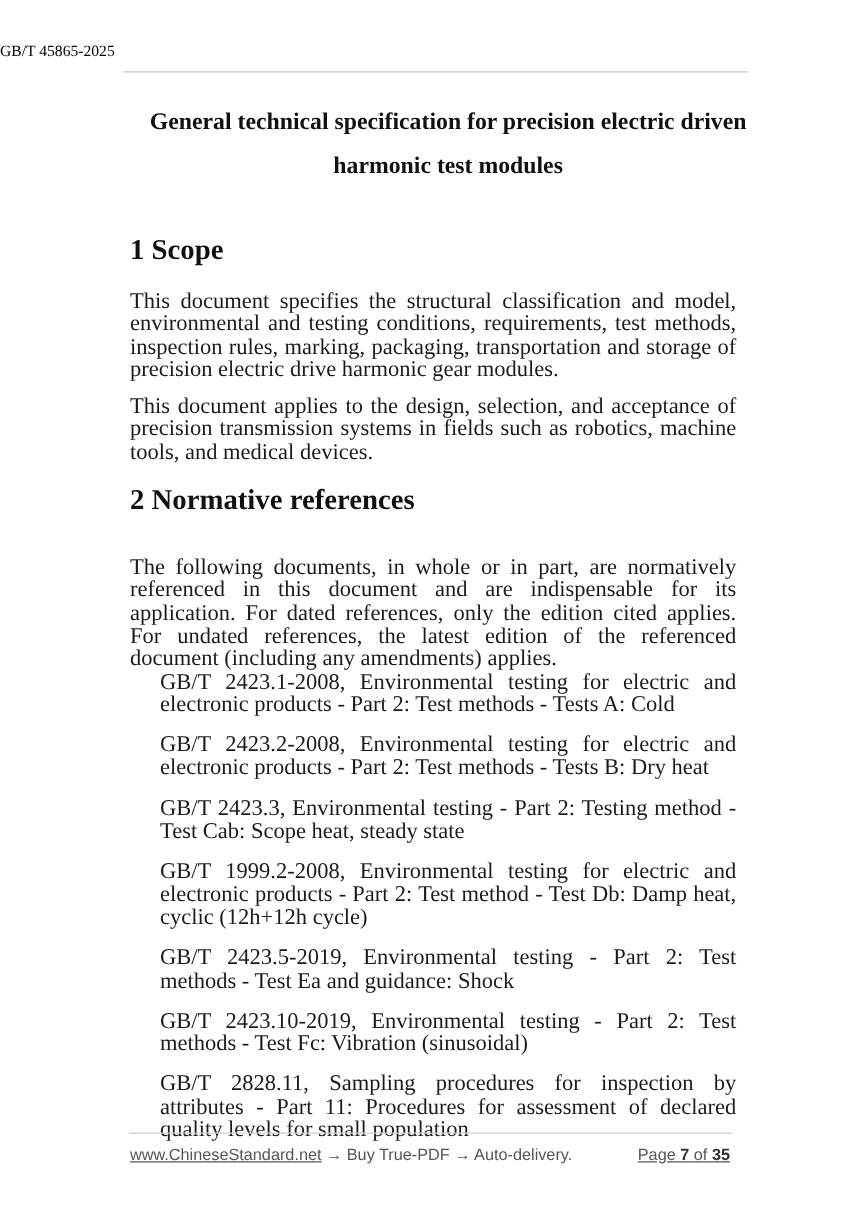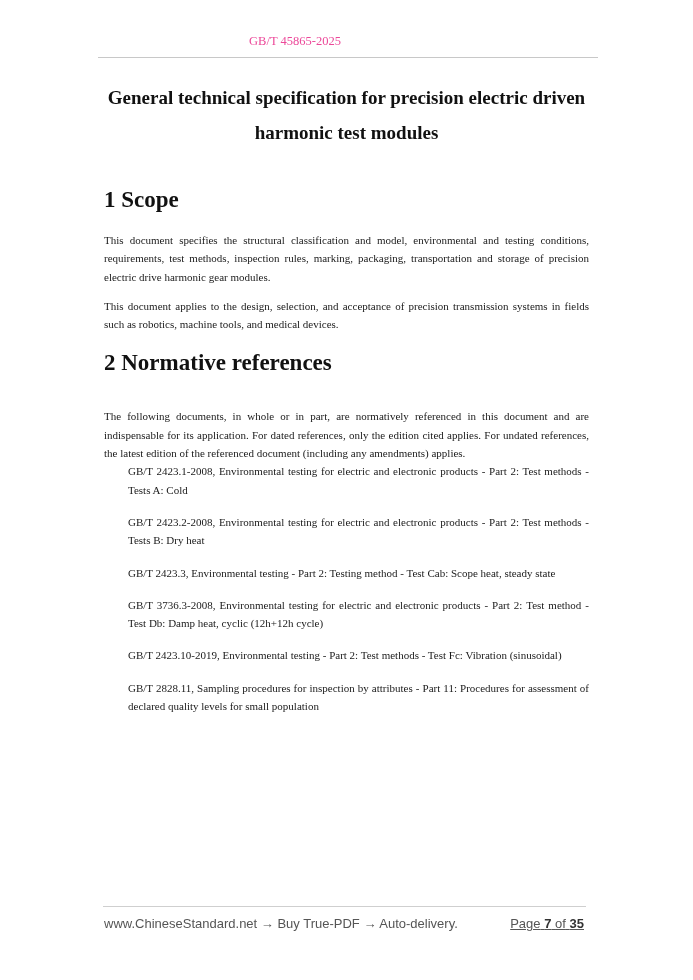--- a/index.html
+++ b/index.html
@@ -1,34 +1,34 @@
 <!DOCTYPE html>
 <html><head>
 <meta charset="utf-8">
 <style>
   html, body { margin:0; padding:0; background:#ffffff; }
   body { width:693px; height:980px; position:relative; overflow:hidden;
          font-family:"Liberation Serif","DejaVu Serif",serif; color:#1a1a1a; }
-  .page-header { position:absolute; top:34px; left:0; width:590px; text-align:center;
-         font-size:12.5px; color:#ec4899; }
+  .page-header { position:absolute; top:34px; left:0; width:590px; text-align:left;
+         font-size:12.5px; color:#000000; }
   .header-rule { position:absolute; top:57px; left:98px; width:500px; height:0;
          border-top:1px solid #c8c8c8; }
-  .doc-title { position:absolute; top:80px; left:100px; width:493px; text-align:center;
+  .doc-title { position:absolute; top:80px; left:112px; width:493px; text-align:center;
          font-weight:bold; font-size:19px; line-height:35px; color:#111; }
   .content { position:absolute; top:188px; left:104px; width:485px; }
   h2.section { font-size:23px; font-weight:bold; margin:0; line-height:24px; color:#111; }
-  p.body { font-size:11px; line-height:18.3px; margin:0; text-align:justify; }
+  p.body { font-size:18px; line-height:18.3px; margin:0; text-align:justify; }
   .refs { margin-left:24px; }
   .refs p.body { margin:0; }
   .footer-rule { position:absolute; top:906px; left:103px; width:483px; height:0;
          border-top:1px solid #cfcfcf; }
   .footer { position:absolute; top:916px; left:104px; width:480px;
          font-family:"Liberation Sans","DejaVu Sans",sans-serif; font-size:13px; color:#555; }
   .footer .left { position:absolute; left:0; top:0; white-space:nowrap; }
-  .footer .left a { color:#555; }
+  .footer .left a { color:#555; text-decoration:underline; }
   .footer .right { position:absolute; right:0; top:0; white-space:nowrap;text-decoration:underline; }
   .footer .right b { color:#333; }
 </style>
 </head>
 <body>
 
 <div class="page-header">GB/T 45865-2025</div>
 <div class="header-rule"></div>
 
 <div class="doc-title">
@@ -41,21 +41,22 @@
   <p class="body" style="margin-top:19px">This document specifies the structural classification and model, environmental and testing conditions, requirements, test methods, inspection rules, marking, packaging, transportation and storage of precision electric drive harmonic gear modules.</p>
   <p class="body" style="margin-top:11px">This document applies to the design, selection, and acceptance of precision transmission systems in fields such as robotics, machine tools, and medical devices.</p>
 
   <h2 class="section" style="margin-top:18px">2 Normative references</h2>
   <p class="body" style="margin-top:32px">The following documents, in whole or in part, are normatively referenced in this document and are indispensable for its application. For dated references, only the edition cited applies. For undated references, the latest edition of the referenced document (including any amendments) applies.</p>
 
   <div class="refs">
     <p class="body" style="">GB/T 2423.1-2008, Environmental testing for electric and electronic products - Part 2: Test methods - Tests A: Cold</p>
     <p class="body" style="margin-top:14px">GB/T 2423.2-2008, Environmental testing for electric and electronic products - Part 2: Test methods - Tests B: Dry heat</p>
     <p class="body" style="margin-top:14px">GB/T 2423.3, Environmental testing - Part 2: Testing method - Test Cab: Scope heat, steady state</p>
-    <p class="body" style="margin-top:14px">GB/T 3736.3-2008, Environmental testing for electric and electronic products - Part 2: Test method - Test Db: Damp heat, cyclic (12h+12h cycle)</p>
+    <p class="body" style="margin-top:14px">GB/T 1999.2-2008, Environmental testing for electric and electronic products - Part 2: Test method - Test Db: Damp heat, cyclic (12h+12h cycle)</p>
+    <p class="body" style="margin-top:14px">GB/T 2423.5-2019, Environmental testing - Part 2: Test methods - Test Ea and guidance: Shock</p>
     <p class="body" style="margin-top:14px">GB/T 2423.10-2019, Environmental testing - Part 2: Test methods - Test Fc: Vibration (sinusoidal)</p>
     <p class="body" style="margin-top:14px">GB/T 2828.11, Sampling procedures for inspection by attributes - Part 11: Procedures for assessment of declared quality levels for small population</p>
   </div>
 </div>
 
 <div class="footer-rule"></div>
 <div class="footer">
   <span class="left"><a>www.ChineseStandard.net</a><span> → Buy True-PDF → Auto-delivery.</span></span>
   <span class="right"><span>Page</span> <b>7</b> <span>of</span> <b>35</b></span>
 </div>

